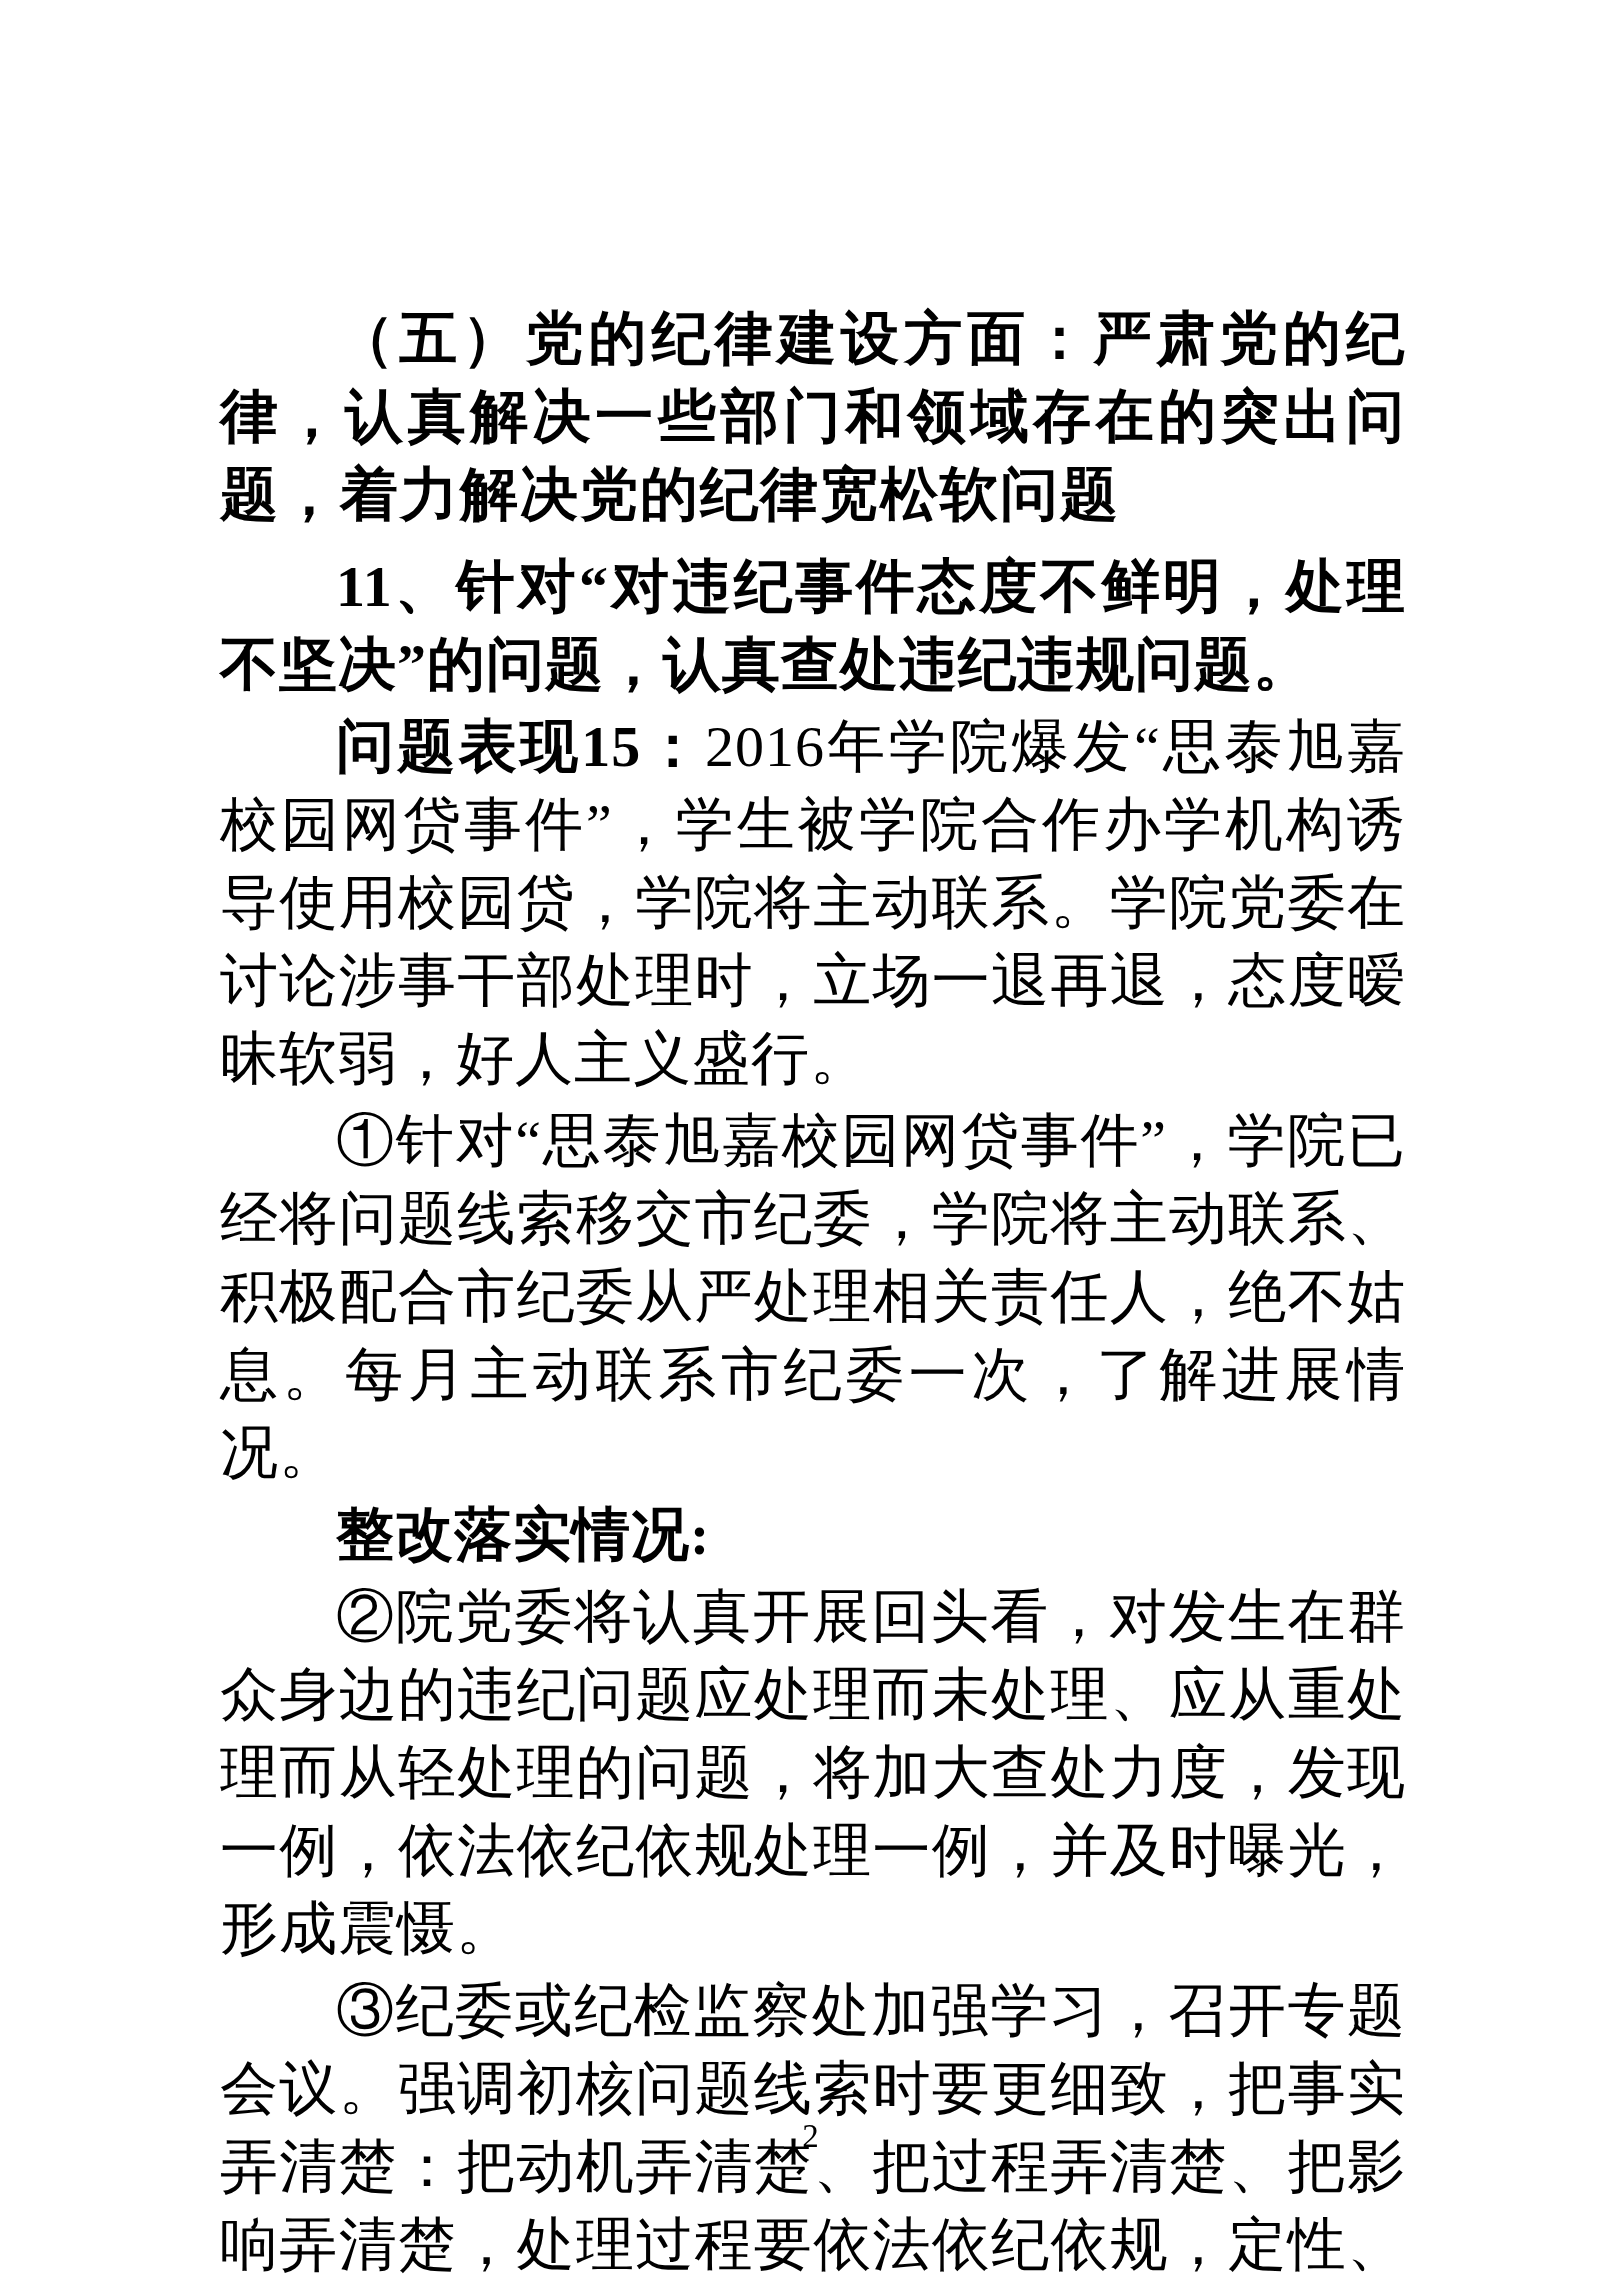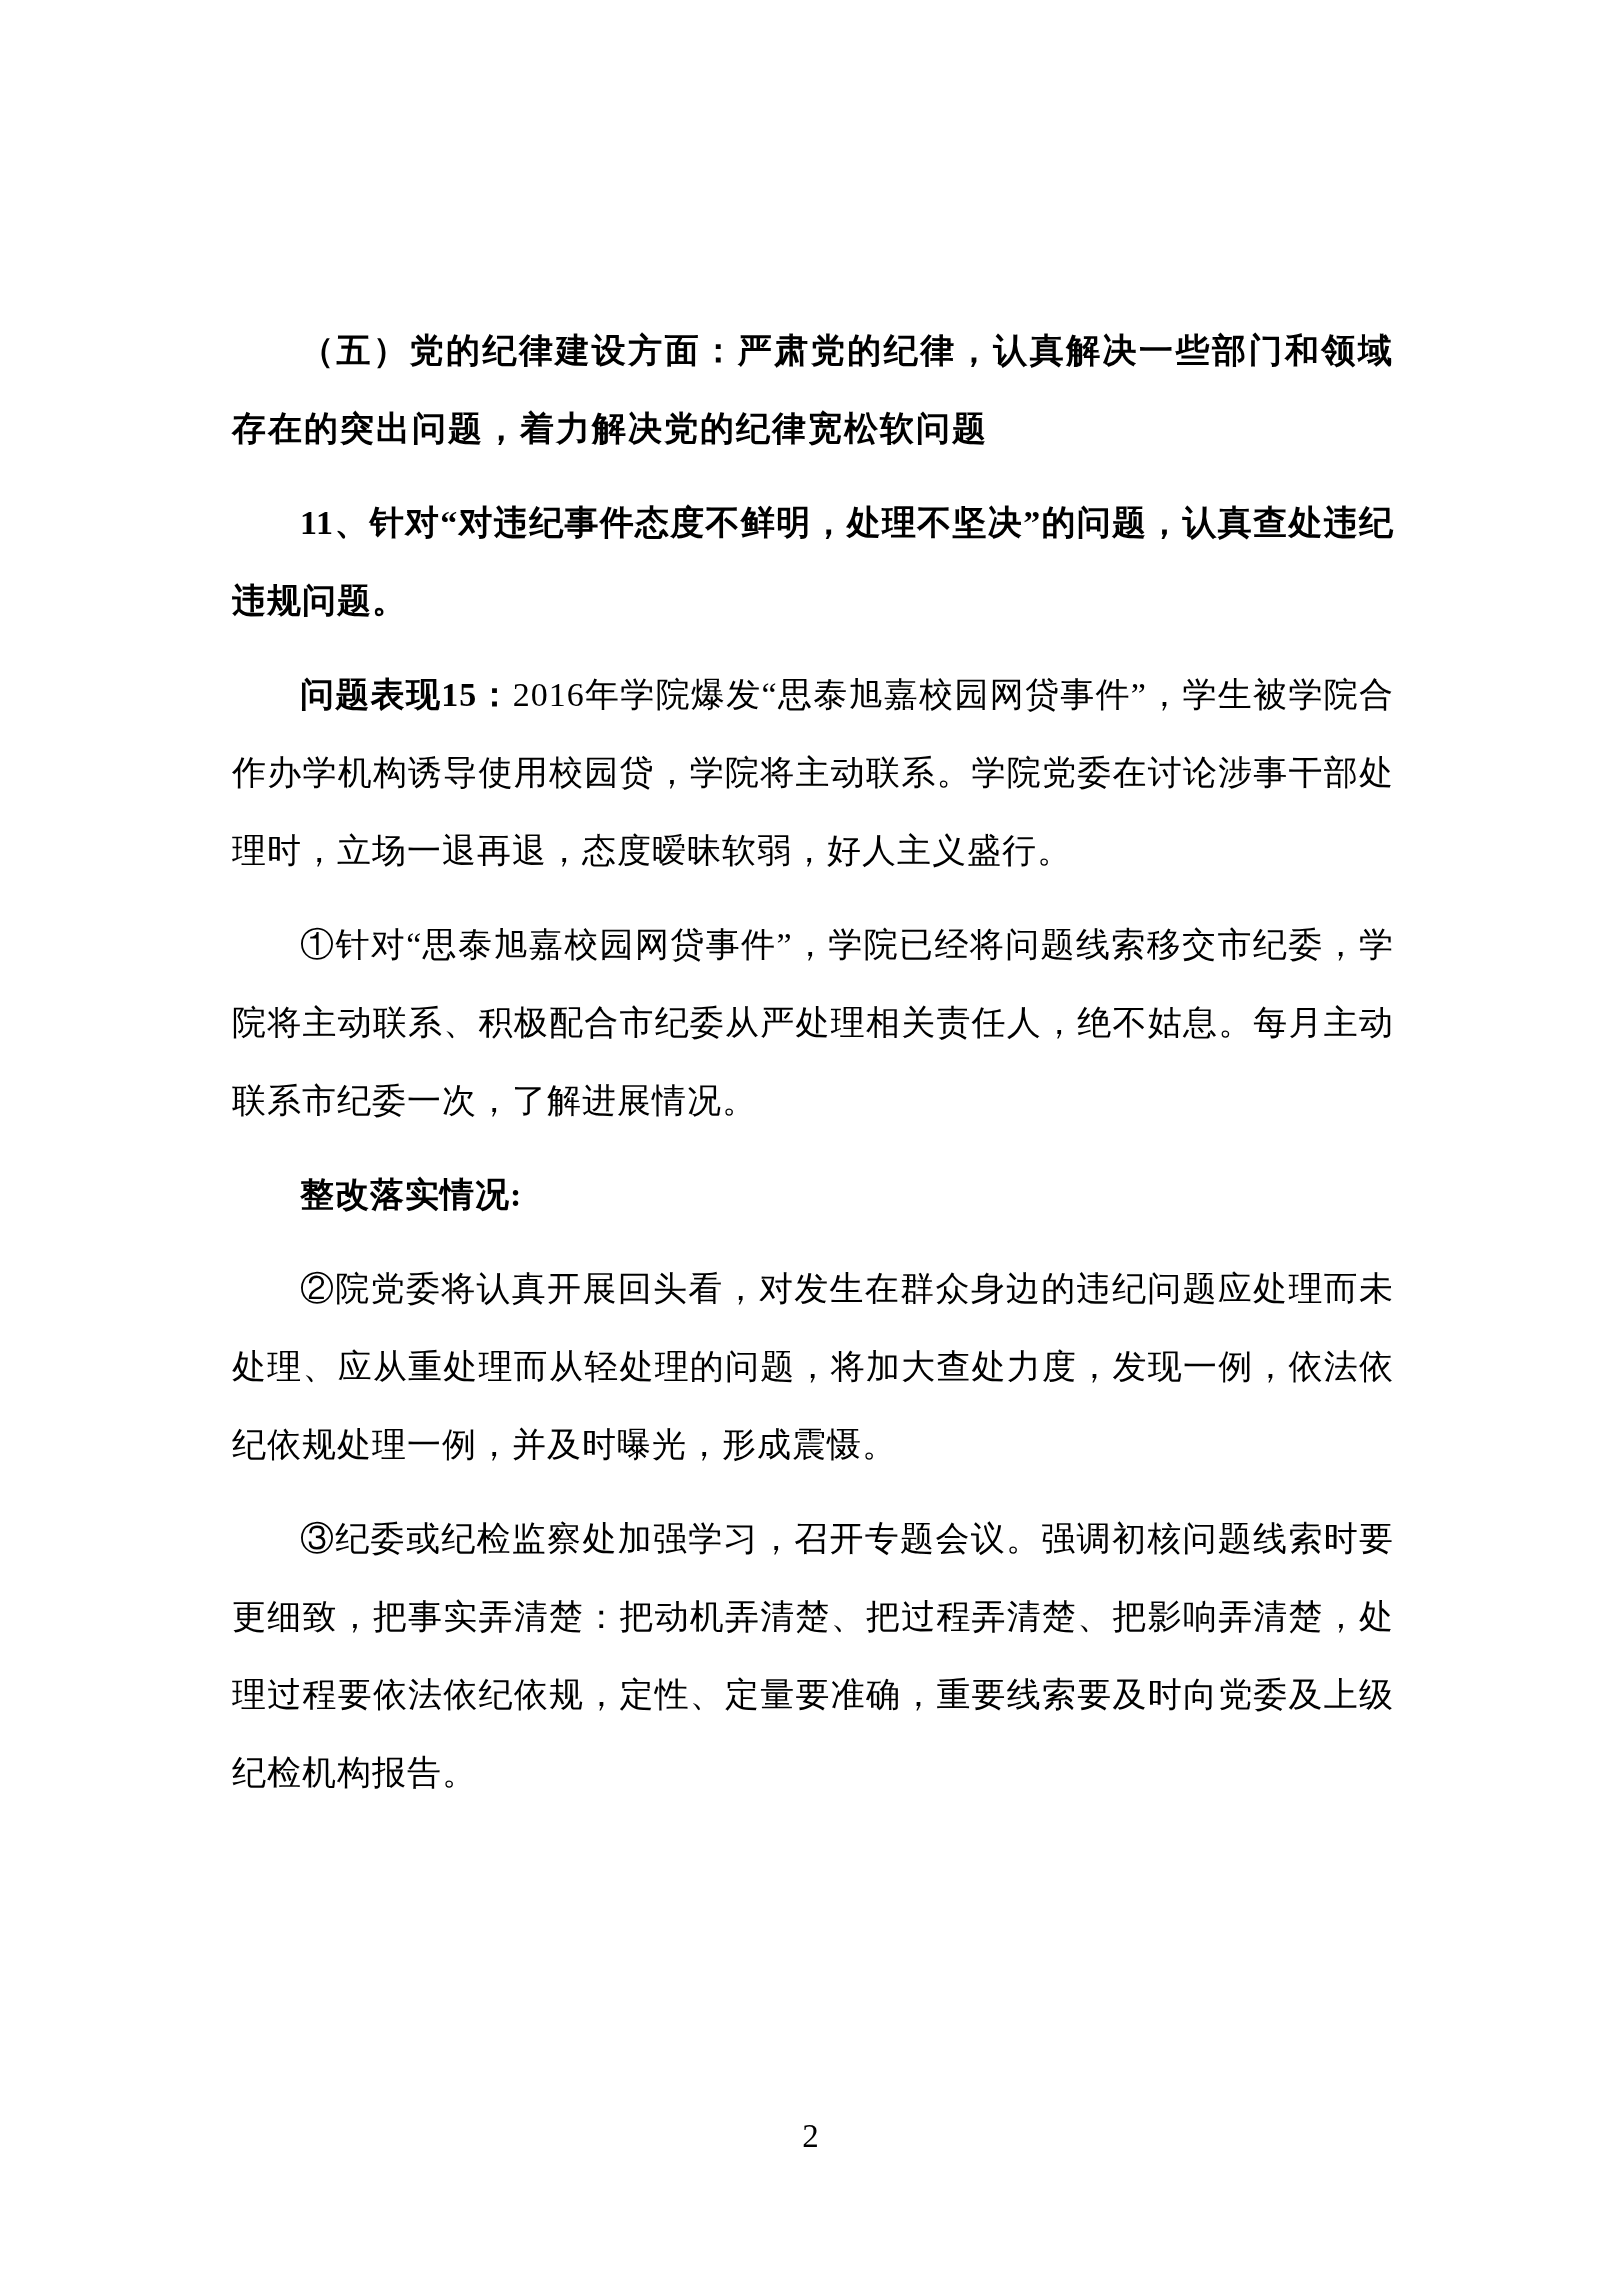--- a/index.html
+++ b/index.html
@@ -14,22 +14,22 @@
     font-family: "Liberation Serif", "DejaVu Serif", serif;
     color: #000000;
   }
   .page {
     position: absolute;
     left: 216px;
     top: 296px;
     width: 1194px;
   }
   .para {
-    margin: 16px;
-    font-size: 34px;
+    margin: 4px;
+    font-size: 58px;
     line-height: 78px;
     text-align: justify;
     text-justify: inter-character;
     text-indent: 2em;
     letter-spacing: 1px;
     font-family: Liberation Serif, serif;
   }
   .heading {
     font-weight: bold;
     letter-spacing: 2px;

